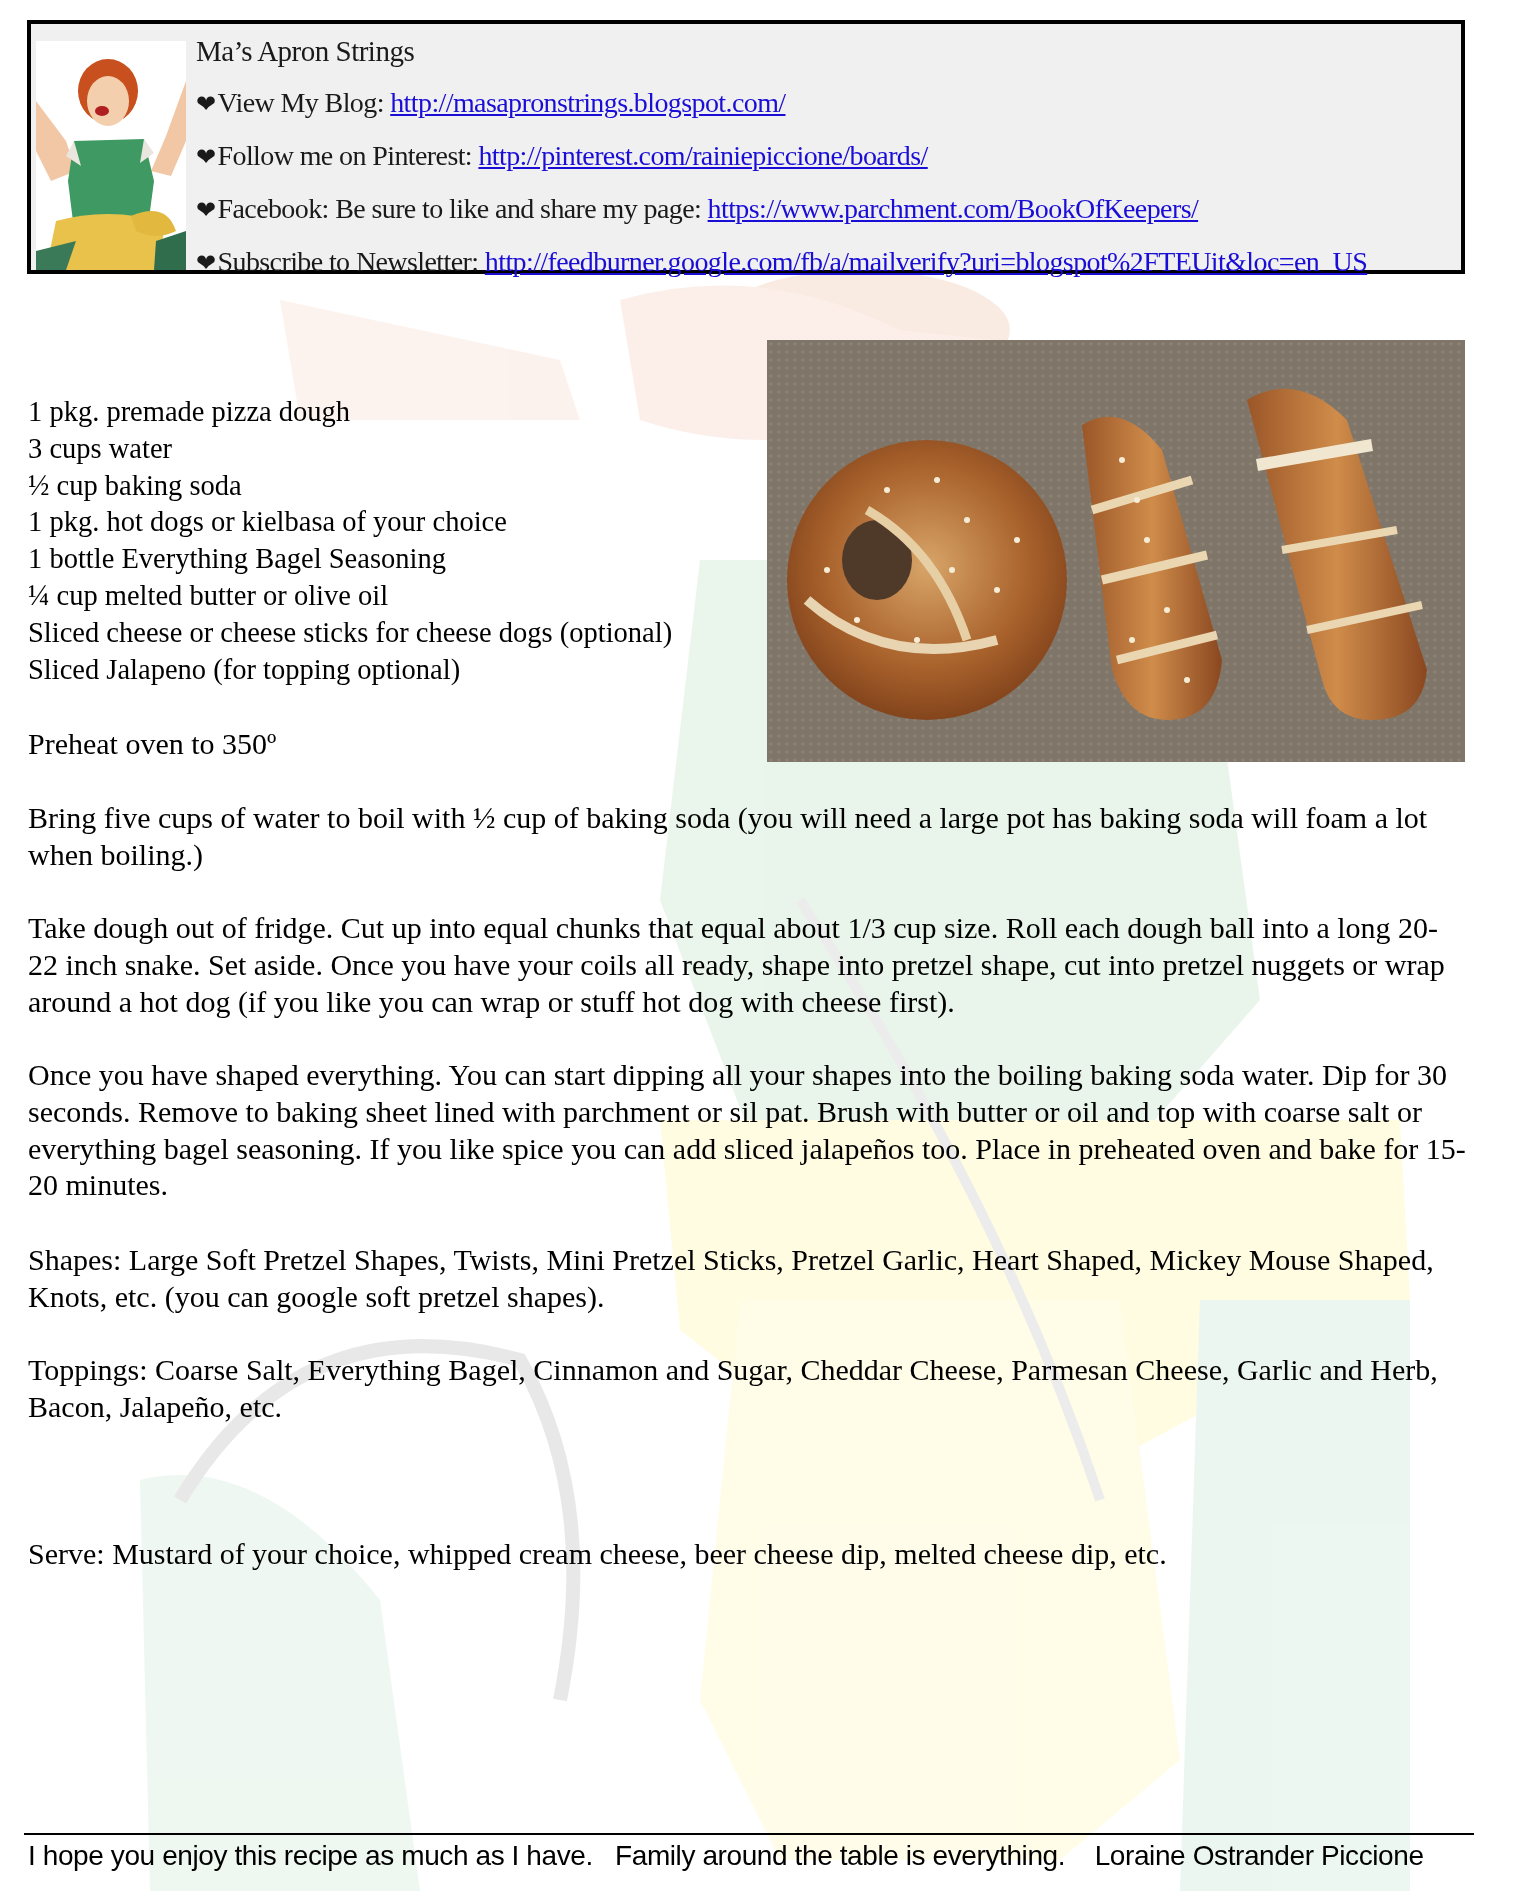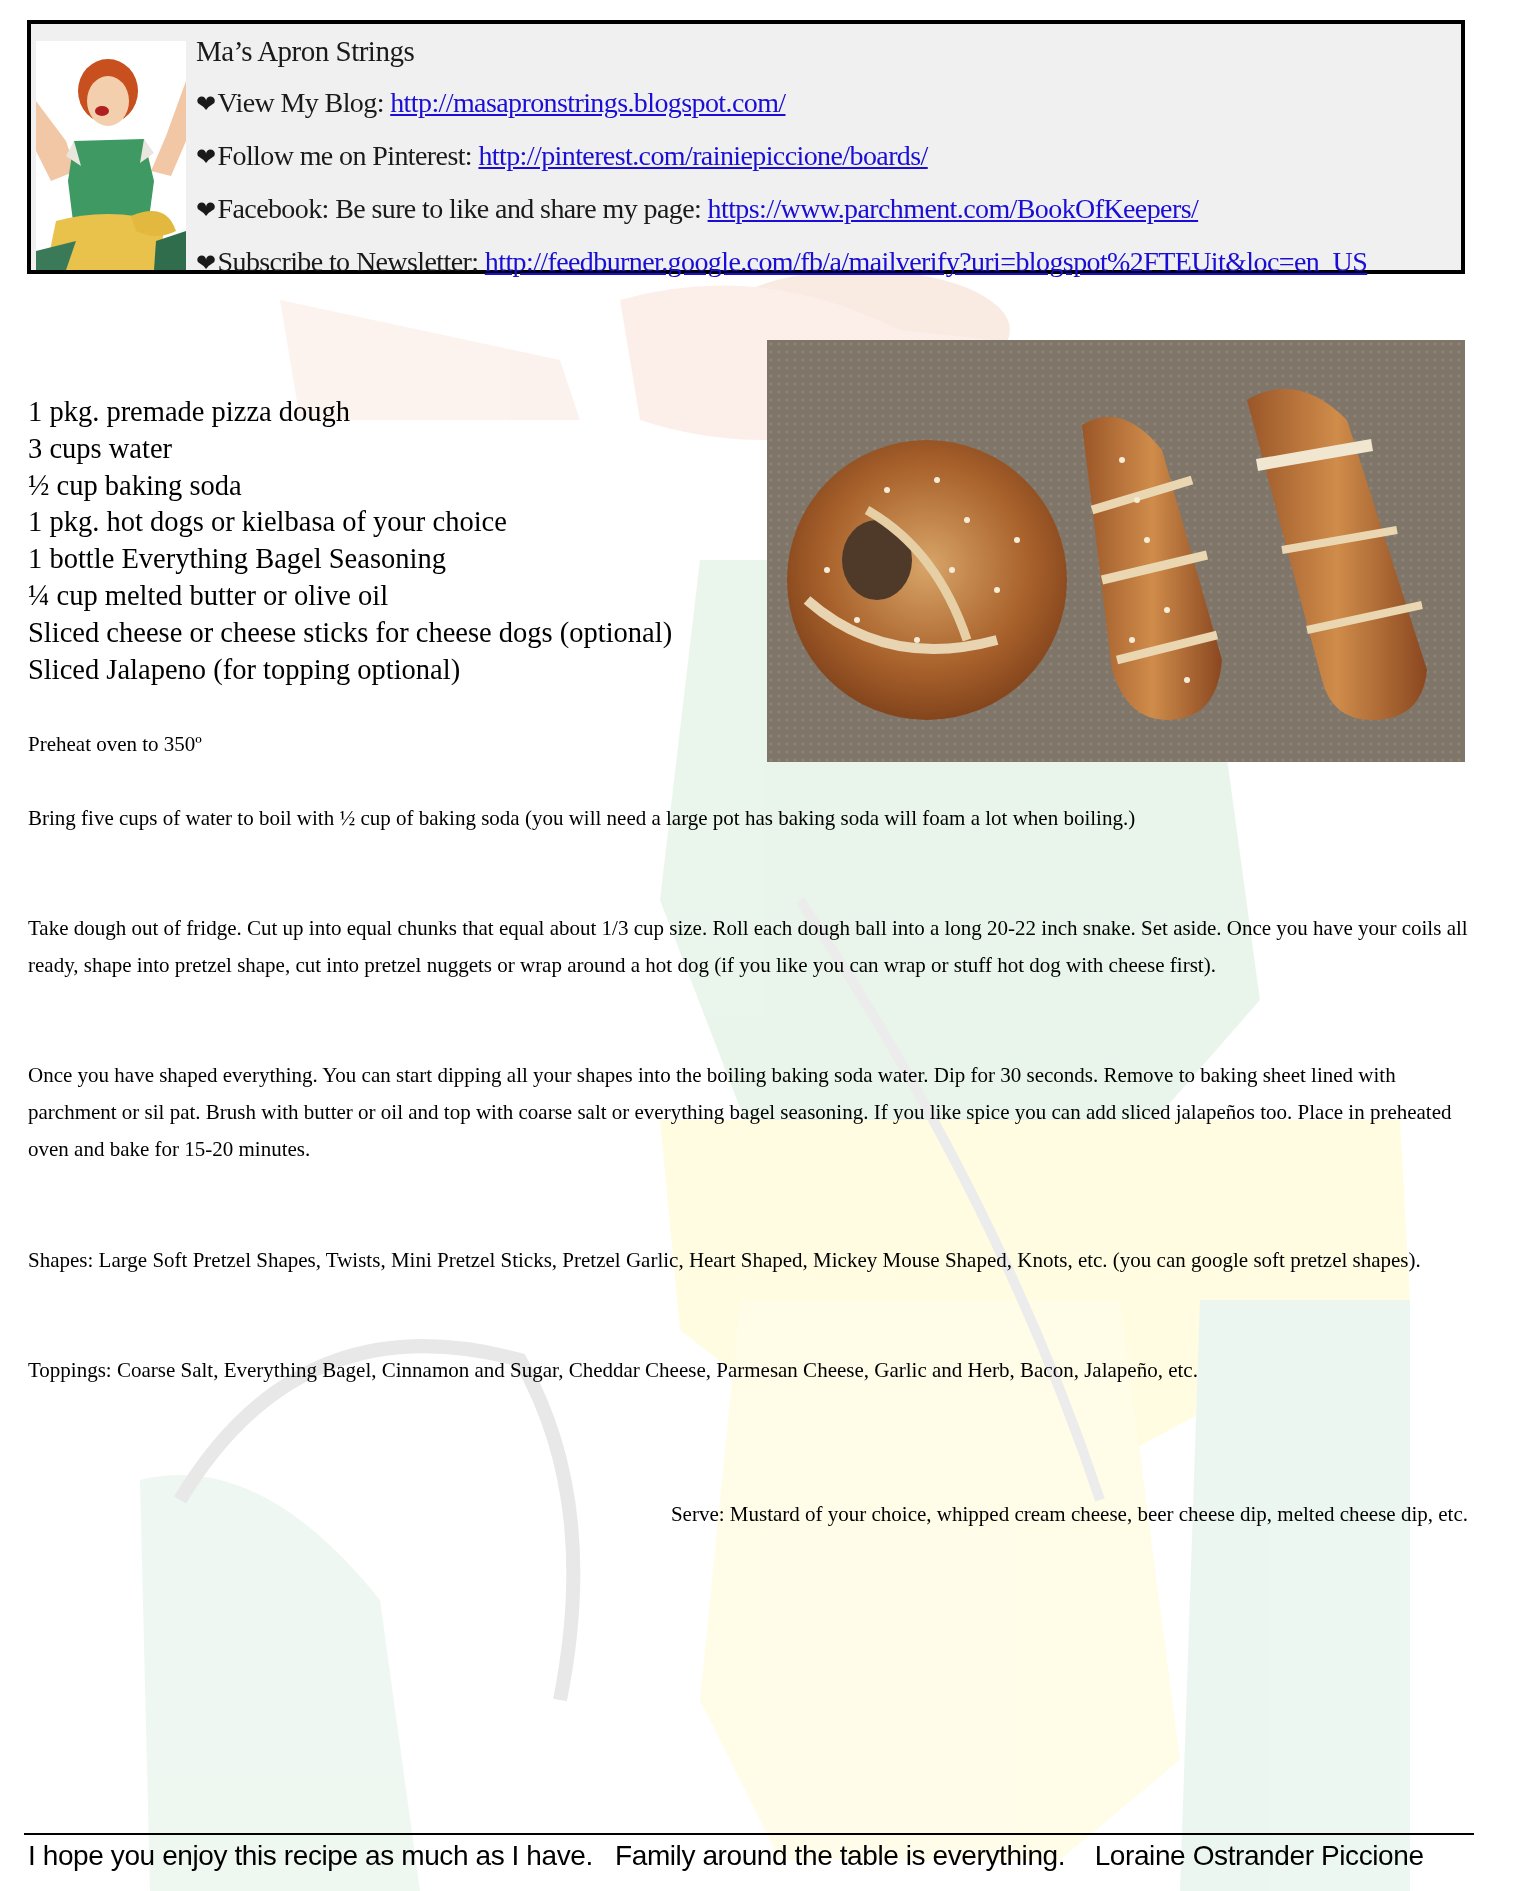--- a/index.html
+++ b/index.html
@@ -25,21 +25,21 @@
   .blog-title { font-size:29px; line-height:34px; color:#1a1a1a; letter-spacing:-0.5px; }
   .link-row { font-size:28px; line-height:34px; margin-top:18px; color:#1a1a1a; white-space:nowrap; letter-spacing:-0.6px; }
   .link-row:first-of-type { margin-top:6px; }
   .heart { font-size:24px; margin-right:2px; }
   .link { color:#1a0dd6; text-decoration:underline; }
 
   
   .recipe-title { position:absolute; left:28px; top:333px; font-size:28px; font-weight:bold; }
   .photo { position:absolute; left:767px; top:340px; width:698px; height:422px; overflow:hidden; background:#7d7265; }
   .ingredients { position:absolute; left:28px; top:394px; font-size:28.5px; line-height:36.8px; }
-  .para { position:absolute; left:28px; width:1440px; font-size:21px; line-height:36.8px; }
+  .para { position:absolute; left:28px; width:1440px; font-size:30px; line-height:36.8px; }
   .footer-rule { position:absolute; left:24px; top:1833px; width:1450px; height:2px; background:#000; }
   .footer-text {
     position:absolute; left:28px; top:1840px;
     font-family:"Liberation Sans", "DejaVu Sans", sans-serif; font-size:28px; letter-spacing:-0.4px;
     white-space:pre;
   }
 </style>
 </head>
 <body>
 
@@ -166,17 +166,17 @@
     <div>Sliced cheese or cheese sticks for cheese dogs (optional)</div>
     <div>Sliced Jalapeno (for topping optional)</div>
   </div>
 
   <div class="para" style="top:726px;">Preheat oven to 350º</div>
   <div class="para" style="top:800px;">Bring five cups of water to boil with ½ cup of baking soda (you will need a large pot has baking soda will foam a lot when boiling.)</div>
   <div class="para" style="top:910px;">Take dough out of fridge.  Cut up into equal chunks that equal about 1/3 cup size.   Roll each dough ball into a long 20-22 inch snake.   Set aside.  Once you have your coils all ready, shape into pretzel shape, cut into pretzel nuggets or wrap around a hot dog (if you like you can wrap or stuff hot dog with cheese first).</div>
   <div class="para" style="top:1057px;">Once you have shaped everything.  You can start dipping all your shapes into the boiling baking soda water.  Dip for 30 seconds.  Remove to baking sheet lined with parchment or sil pat.   Brush with butter or oil and top with coarse salt or everything bagel seasoning.  If you like spice you can add sliced jalapeños too.   Place in preheated oven and bake for 15-20 minutes.</div>
   <div class="para" style="top:1242px;">Shapes:  Large Soft Pretzel Shapes, Twists, Mini Pretzel Sticks, Pretzel Garlic, Heart Shaped, Mickey Mouse Shaped, Knots, etc. (you can google soft pretzel shapes).</div>
   <div class="para" style="top:1352px;">Toppings:  Coarse Salt, Everything Bagel, Cinnamon and Sugar, Cheddar Cheese, Parmesan Cheese, Garlic and Herb, Bacon, Jalapeño, etc.</div>
-  <div class="para" style="top:1496px;text-align:right;">Serve:  Mustard of your choice, whipped cream cheese, beer cheese dip, melted cheese dip, etc.</div>
+  <div class="para" style="top:1536px;">Serve:  Mustard of your choice, whipped cream cheese, beer cheese dip, melted cheese dip, etc.</div>
 
   <div class="footer-rule"></div>
   <div class="footer-text">I hope you enjoy this recipe as much as I have.   Family around the table is everything.    Loraine Ostrander Piccione</div>
 </div>
 
 </body></html>

